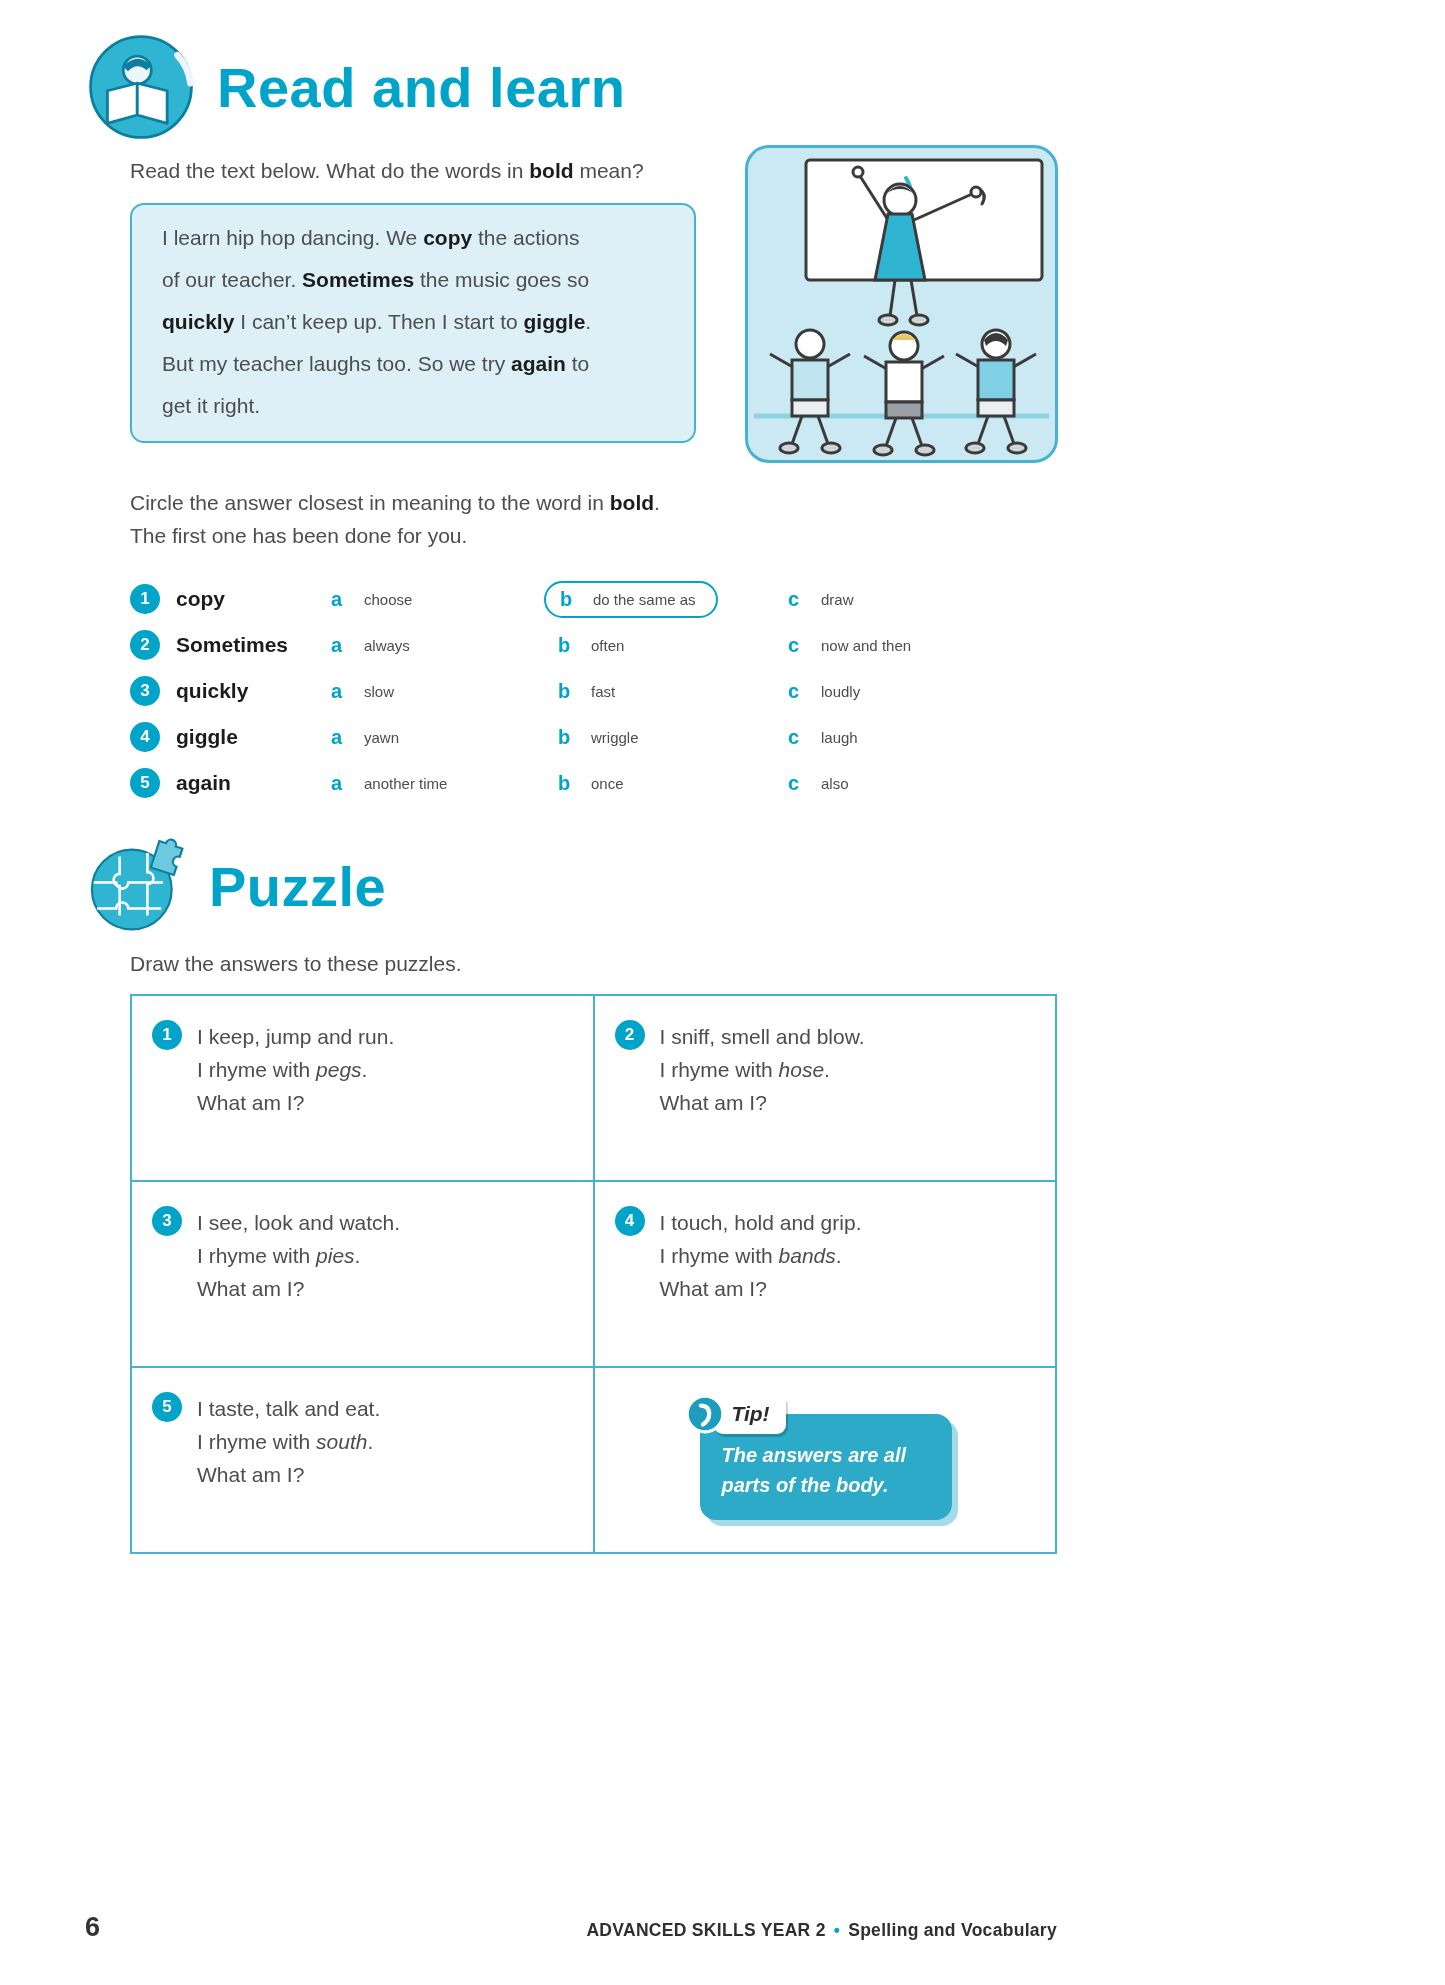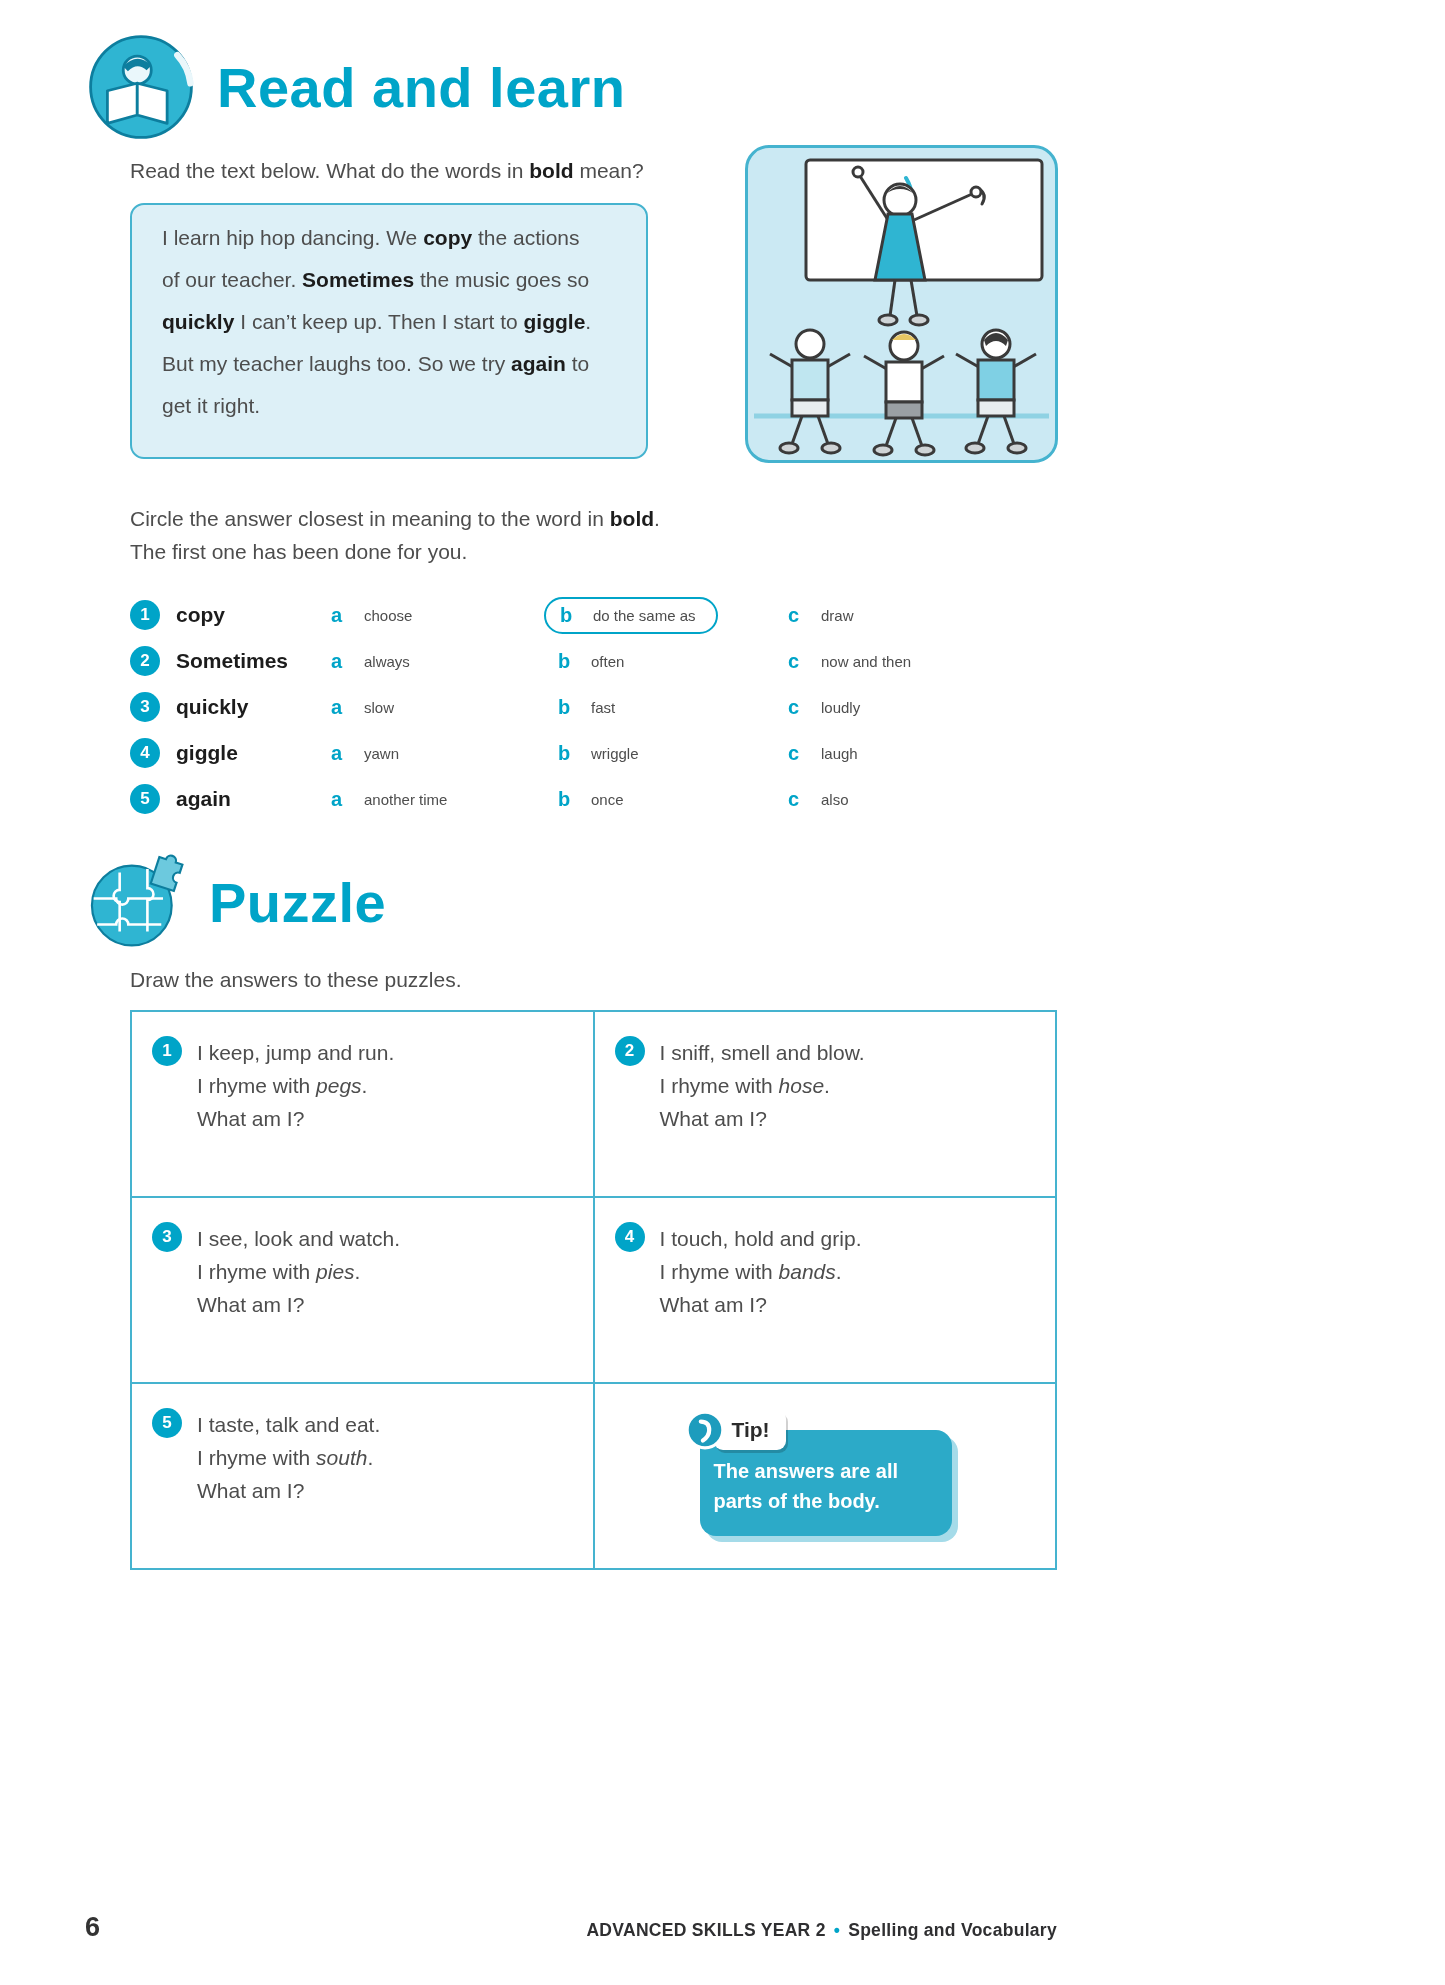--- a/index.html
+++ b/index.html
@@ -18,25 +18,25 @@
   .section-title{
     font-size:56px;font-weight:700;letter-spacing:.5px;
     color:var(--accent,#00a4c8);
   }
   .icon-circle{flex:0 0 auto;line-height:0;}
   
   .intro-line{margin:16px 0 0 130px;font-size:21px;}
   .seg-bold,.bold-word{font-weight:700;color:var(--bold-ink,#1c1c1c);}
   .passage-box{
     box-sizing:border-box;
-    margin:20px 0 0 130px;width:518px;
+    margin:20px 0 0 130px;width:566px;
     border:2.5px solid var(--teal-border,#45b3cf);
     border-radius:14px;
     background:var(--box-fill,#ddf0f7);
-    padding:12px 26px 30px 30px;
+    padding:12px 26px 14px 30px;
     font-size:21px;line-height:42px;
   }
   .illustration-box{
     position:absolute;left:745px;top:145px;
     width:313px;height:318px;box-sizing:border-box;
     border:3px solid var(--teal-border,#45b3cf);
     border-radius:24px;
     background:var(--illustration-fill,#cbe9f3);
     overflow:hidden;
   }
@@ -81,23 +81,24 @@
     position:relative;
   }
   .p-cell-inner{display:flex;gap:15px;align-items:flex-start;}
   .p-lines{font-size:21px;line-height:33px;}
   .rhyme{font-style:italic;}
   
   .tip-box{
     position:absolute;left:105px;top:46px;width:252px;box-sizing:border-box;
     background:var(--tip-fill,#2caac8);
     border-radius:16px;
-    padding:26px 20px 20px 14px;
+    padding:26px 20px 20px 22px;
     color:#fff;font-weight:700;font-size:20px;line-height:1.5;
     box-shadow:6px 6px 0 #a5dbe9;
+    font-style:italic;
   }
   .tip-tab{position:absolute;top:-21px;left:-16px;display:flex;align-items:center;}
   .tip-bulb{position:relative;z-index:2;line-height:0;}
   .tip-label{
     background:#fff;border-radius:9px;
     padding:4px 16px 4px 18px;margin-left:-12px;
     color:#2b2b2b;font-weight:700;font-size:21px;
     box-shadow:2px 3px 0 rgba(0,0,0,.18);
   }
   

